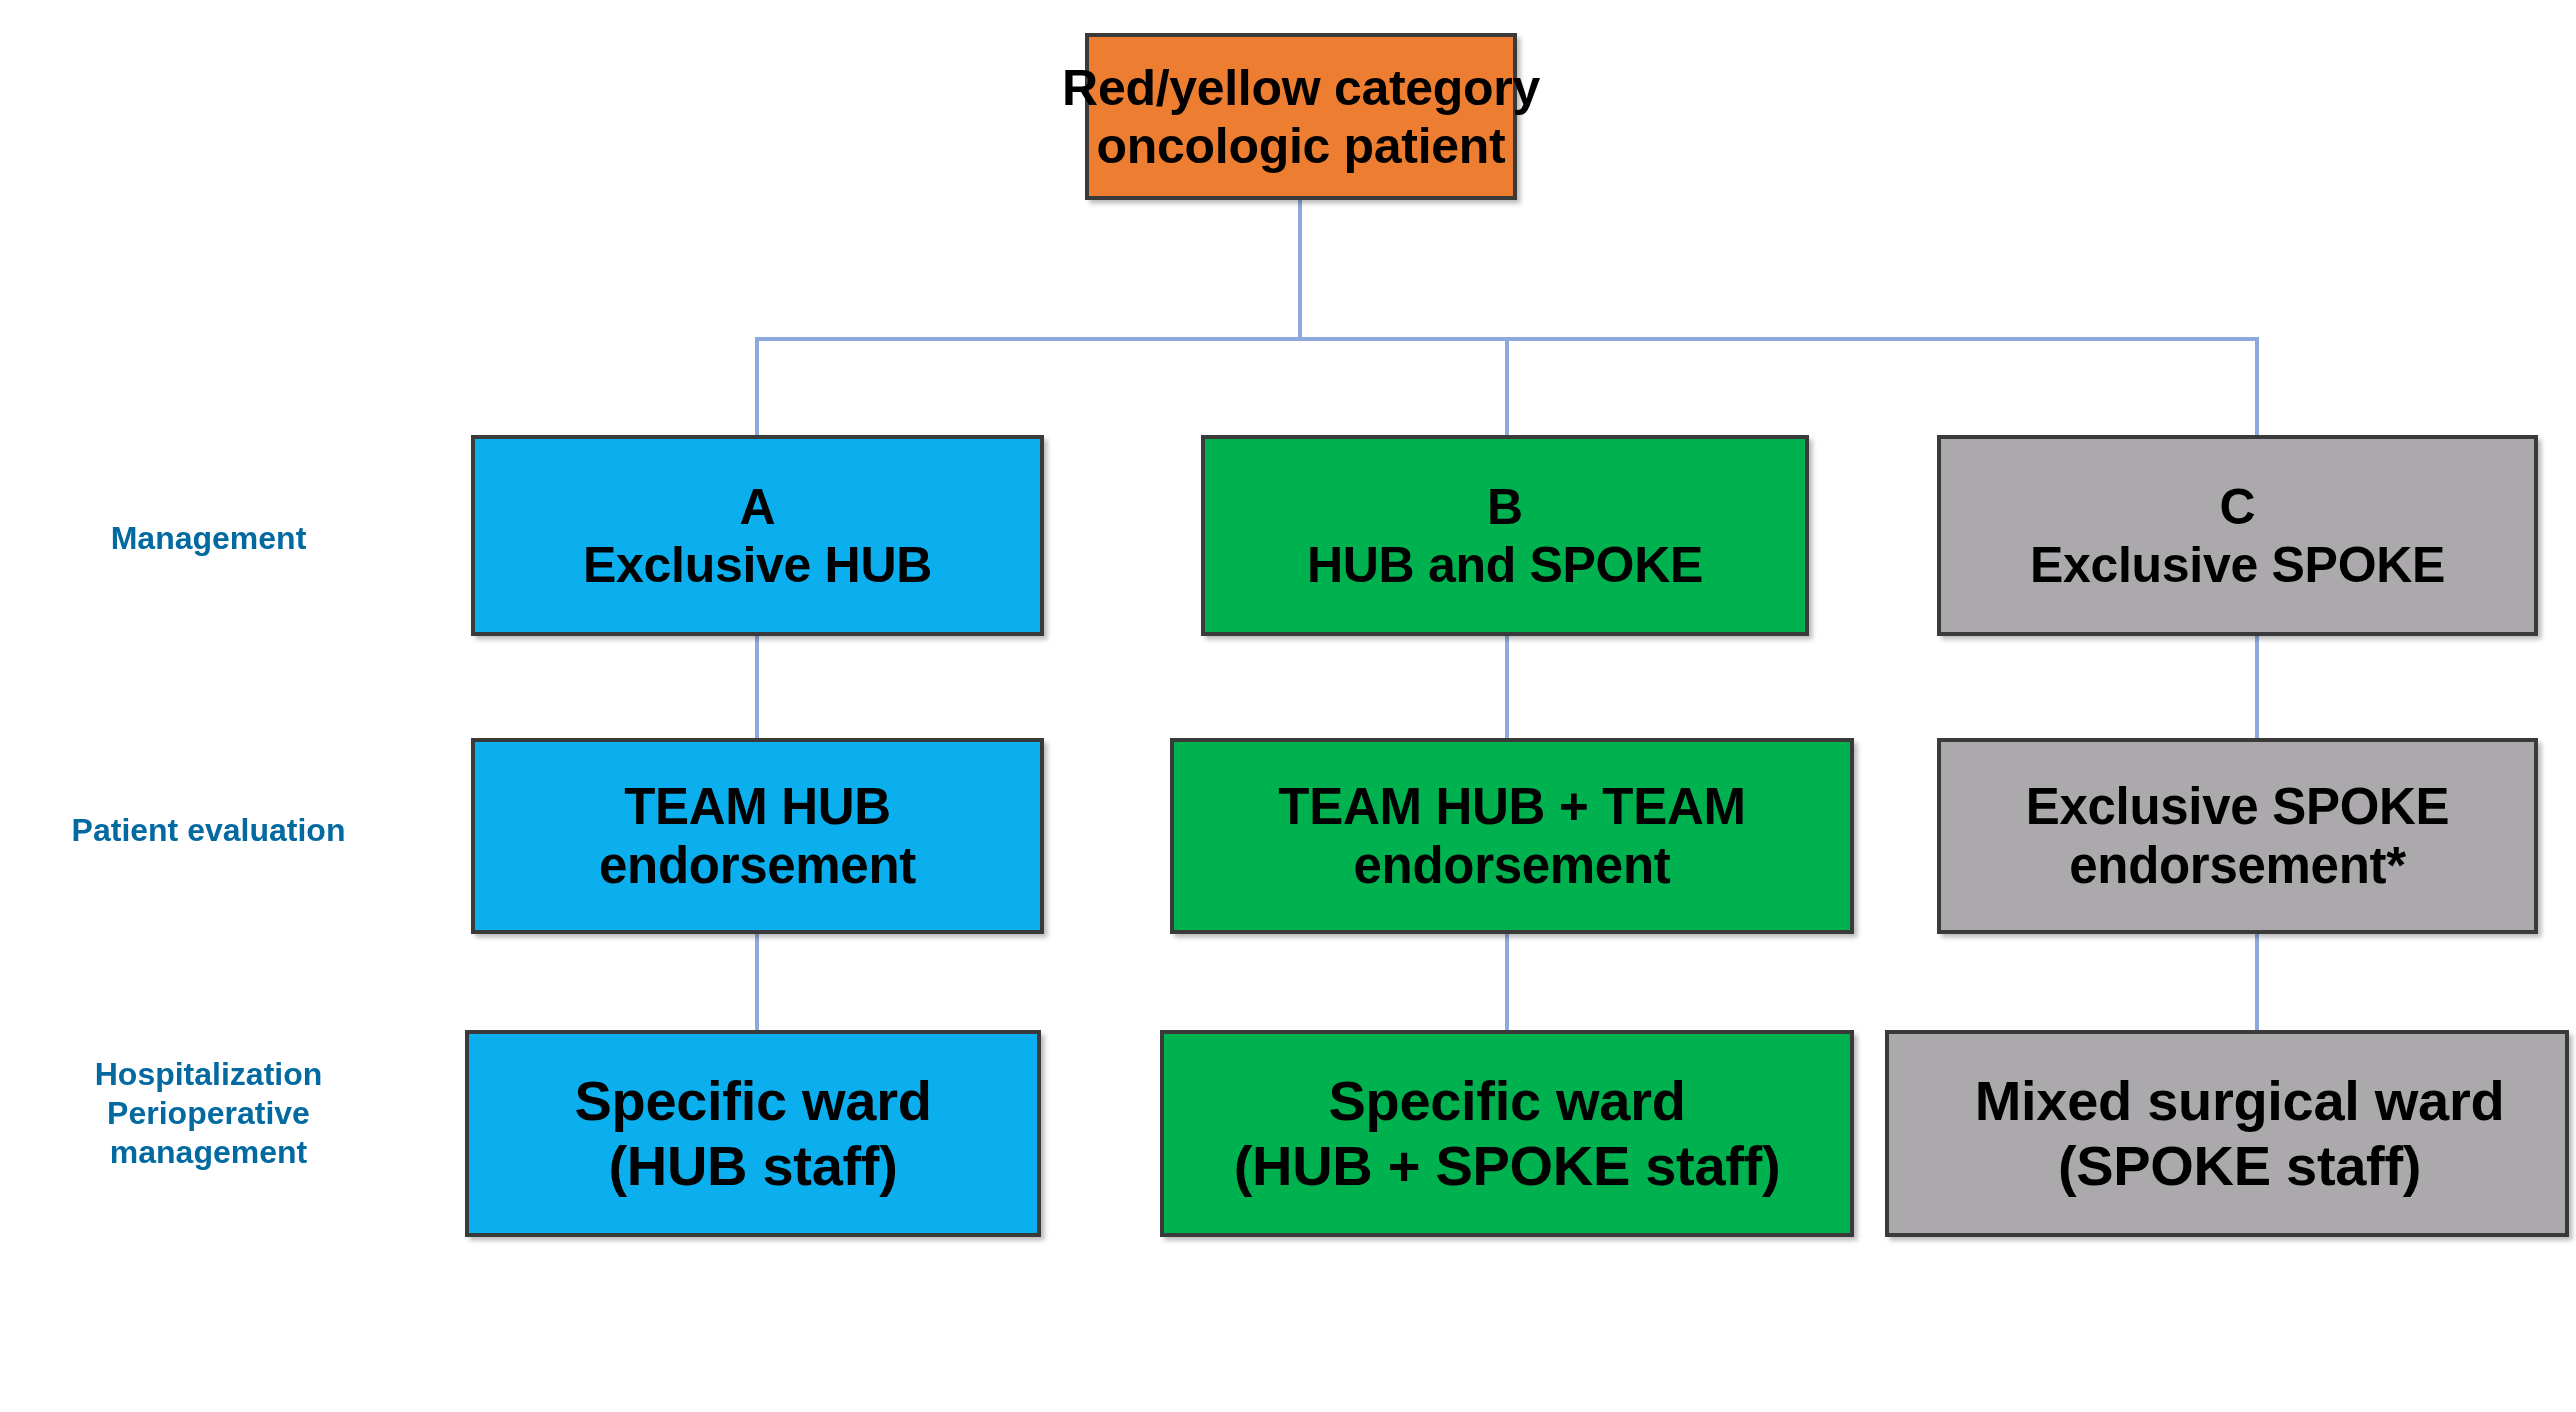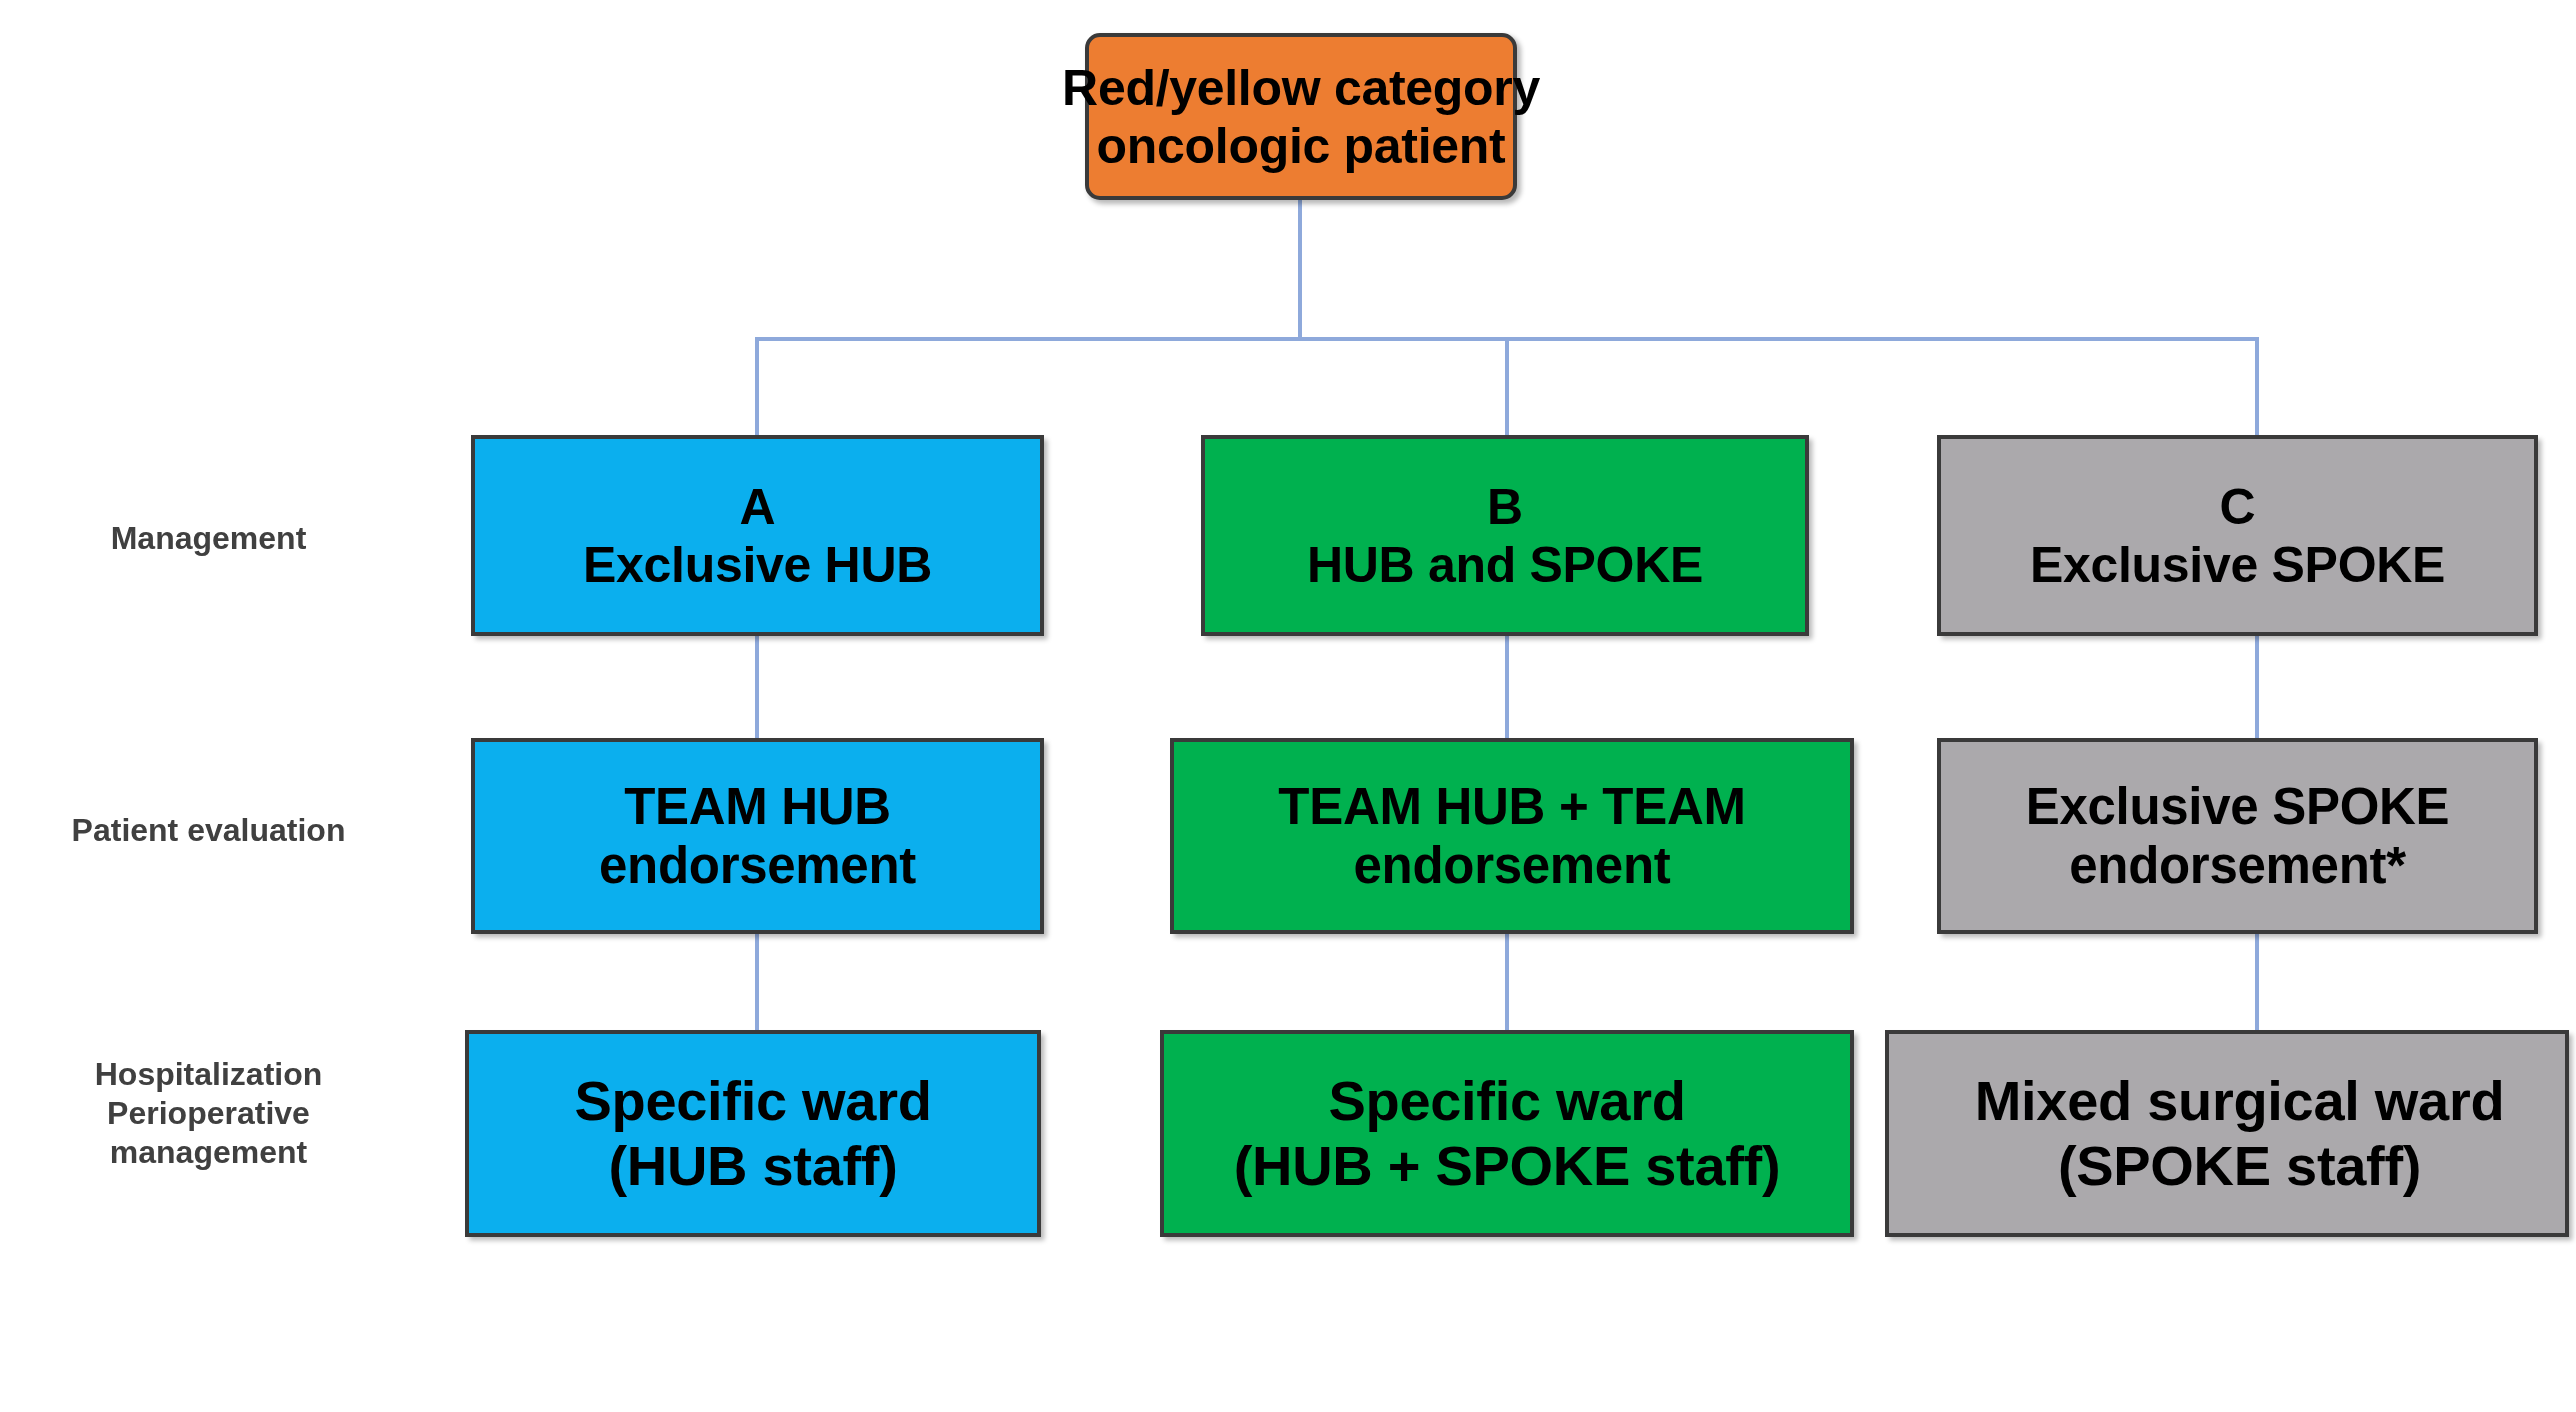--- a/index.html
+++ b/index.html
@@ -41,21 +41,21 @@
     font-weight: bold;
     line-height: 1.16;
     letter-spacing: -0.3px;
     box-shadow: 3.5px 3.5px 4.9px rgba(0,0,0,0.28);
   }
   .node .line {
     display: block;
     white-space: nowrap;
   }
 
-  .orange { background: #ED7D31; border-radius: 15px; }
+  .orange { background: #ED7D31; }
   .blue   { background: #0BAFEE; }
   .green  { background: #00B14F; }
   .gray   { background: #ABA9AC; }
 
   
   #node-root {
     left: 1085px; top: 33px;
     width: 432px; height: 167px;
     font-size: 50px;
   }
@@ -74,21 +74,21 @@
 
   
   .row3 { height: 207px; top: 1030px; font-size: 56px; }
   #node-a3 { left: 465px;  width: 576px; }
   #node-b3 { left: 1160px; width: 694px; }
   #node-c3 { left: 1885px; width: 684px; padding-left: 25px; }
 
   
   .row-label {
     position: absolute;
-    color: #404040;
+    color: #0369a1;
     font-weight: bold;
     font-size: 32px;
     line-height: 1.22;
     text-align: center;
     width: 389px;
     left: 14px;
   }
   #label-management        { top: 519px; }
   #label-patient-evaluation{ top: 811px; }
   #label-hospitalization   { top: 1055px; }

